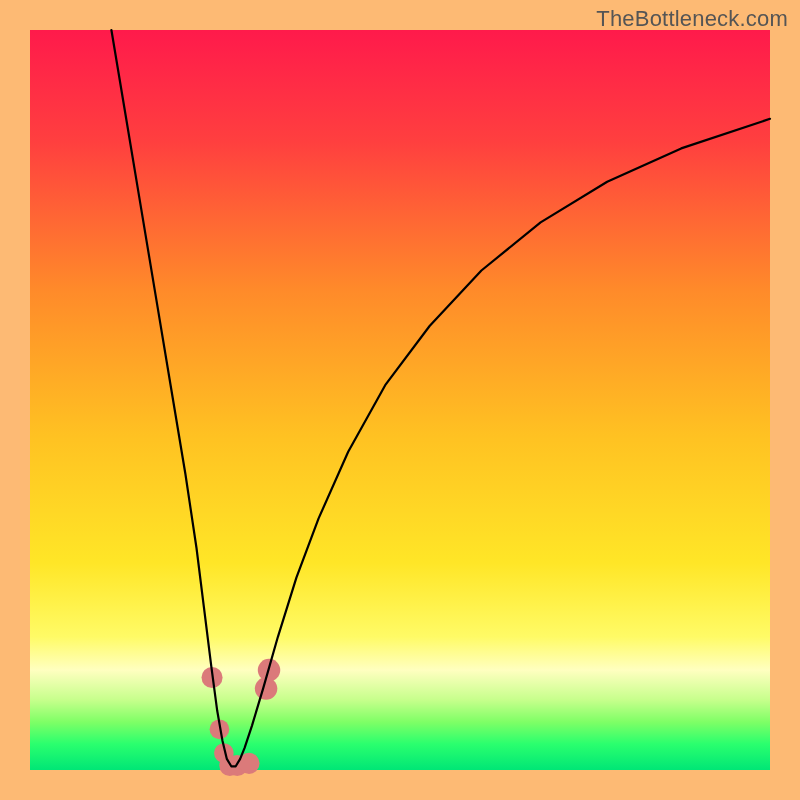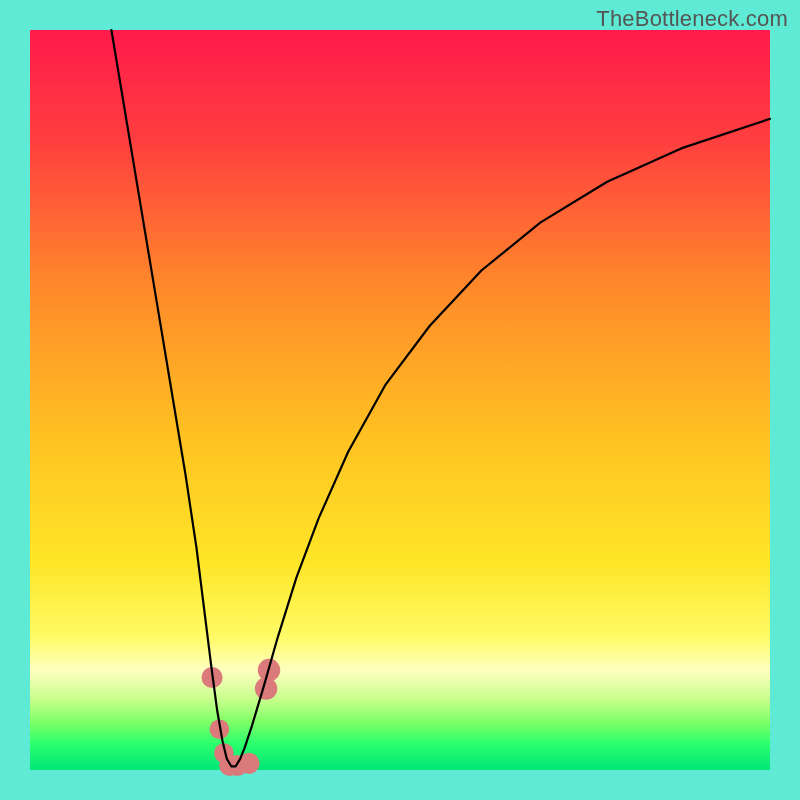--- a/index.html
+++ b/index.html
@@ -7,21 +7,21 @@
     padding: 0;
     width: 800px;
     height: 800px;
     overflow: hidden;
     background: #000;
     font-family: Arial, Helvetica, sans-serif;
   }
   .frame {
     width: 800px;
     height: 800px;
-    background: #5eead4;
+    background: #fdba74;
     position: relative;
   }
   .watermark {
     position: absolute;
     top: 6px;
     right: 12px;
     color: #555;
     font-size: 22px;
     font-weight: 500;
     letter-spacing: 0.2px;

